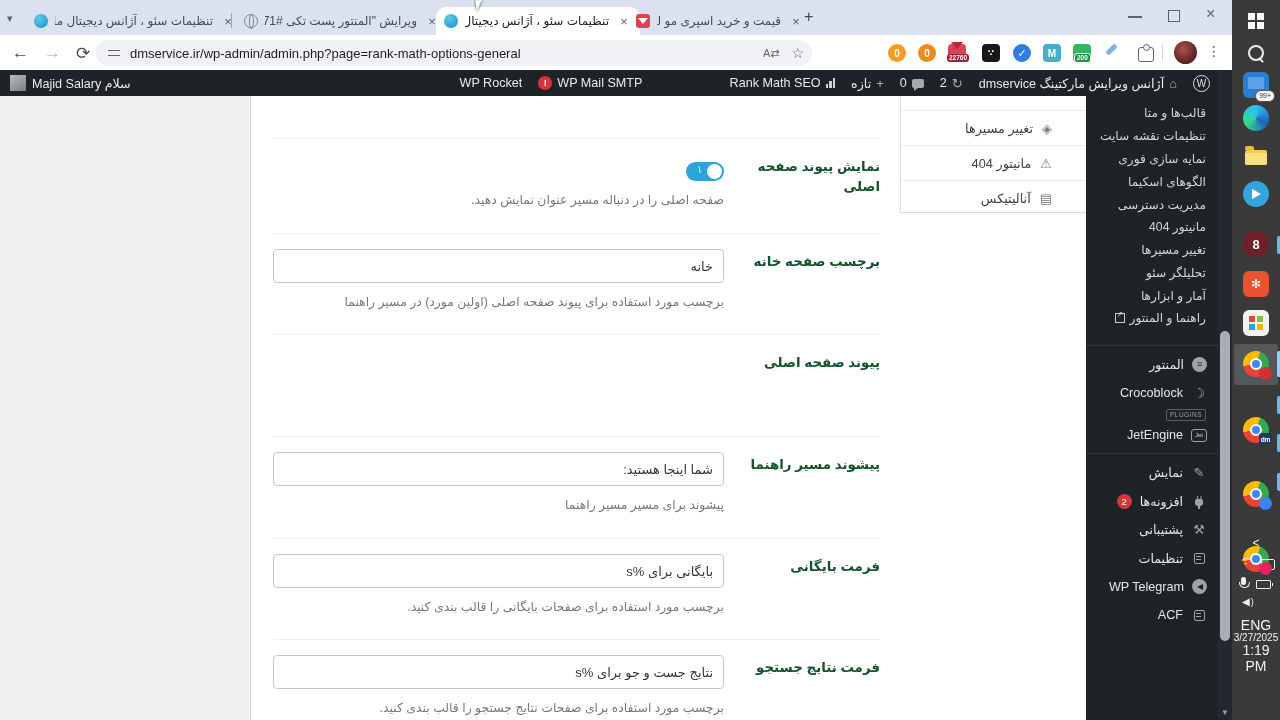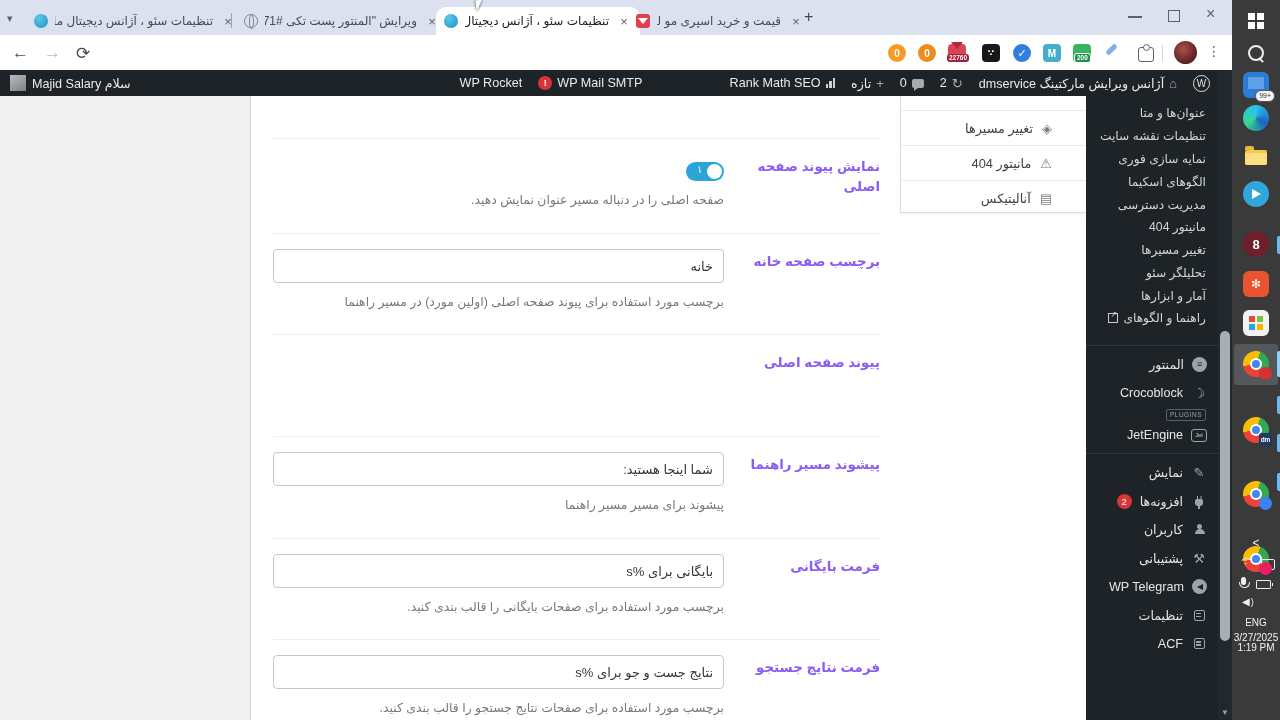--- a/index.html
+++ b/index.html
@@ -53,41 +53,41 @@
         display:flex;align-items:center;justify-content:center;}
   
   .optnav{left:900px;top:0;width:186px;height:117px;background:#fff;border-left:1px solid #dcdcde;
           border-bottom:1px solid #dcdcde;box-shadow:0 2px 3px rgba(0,0,0,.04);box-sizing:border-box;}
   .optrow{height:34px;display:flex;direction:rtl;align-items:center;gap:9px;padding-right:34px;
           border-top:1px solid #e8eaec;font-size:12.8px;color:#3c434a;}
   .optico{color:#787c82;font-size:13px;}
   
   .frow{left:273px;width:607px;direction:rtl;display:flex;gap:10px;border-top:1px solid #eceef0;
         padding-top:15px;box-sizing:border-box;}
-  .flabel{width:146px;flex:none;font-weight:bold;font-size:13.4px;color:#8b5cf6;line-height:1.5;padding-top:3px;}
+  .flabel{width:146px;flex:none;font-weight:bold;font-size:13.4px;color:#14532d;line-height:1.5;padding-top:3px;}
   .fctrl{flex:1;}
   .finput{width:100%;height:34px;border:1px solid #c6c7ca;border-radius:4px;padding:0 10px;box-sizing:border-box;
         font-family:"Liberation Sans","DejaVu Sans",sans-serif;font-size:13px;color:#32373c;background:#fff;direction:rtl;}
   .fdesc{margin-top:11px;font-size:12.4px;color:#74787d;line-height:1.45;}
   .toggle{width:38px;height:19px;border-radius:10px;background:#2aa4d9;position:relative;margin-top:8px;}
   .toggle .knob{position:absolute;right:2px;top:2px;width:15px;height:15px;border-radius:50%;background:#fff;}
   .toggle .mark{position:absolute;left:11px;top:2px;color:#fff;font-size:10px;}
   
   .sbar{left:1218px;top:70px;width:14px;height:650px;background:#23282e;}
   .sthumb{position:absolute;left:2px;width:10px;border-radius:5px;background:#a9aeb4;}
   
   .taskbar{left:1232px;top:0;width:48px;height:720px;background:#3a3a3a;}
   .app{position:absolute;left:11px;width:26px;height:26px;border-radius:6px;}
   .ind{position:absolute;right:0;width:3px;border-radius:2px 0 0 2px;background:#6cb8f0;}
   .chrome{border-radius:50%;background:conic-gradient(from 140deg,#ea4335 0 120deg,#fbbc05 0 240deg,#34a853 0 360deg);position:relative;}
   .chrome::after{content:"";position:absolute;left:7px;top:7px;width:12px;height:12px;border-radius:50%;
         background:#4285f4;border:2.5px solid #fff;box-sizing:border-box;}
   .cbadge{position:absolute;right:-3px;bottom:-3px;width:13px;height:13px;border-radius:50%;z-index:3;
         font-size:6.5px;font-weight:bold;color:#fff;display:flex;align-items:center;justify-content:center;}
-  .trayt{position:absolute;left:0;width:48px;text-align:center;color:#f2f2f2;font-size:10px;}
+  .trayt{position:absolute;left:0;width:48px;text-align:center;color:#f2f2f2;font-size:14px;}
   
   .winlogo{display:grid;grid-template-columns:7px 7px;grid-gap:2px;}
   .winlogo span{width:7px;height:7px;background:#fff;}
   .sglass{width:12px;height:12px;border:2px solid #eee;border-radius:50%;position:relative;}
   .sglass::after{content:"";position:absolute;left:10px;top:10px;width:2px;height:6px;background:#eee;transform:rotate(-45deg);}
   .folder{width:22px;height:15px;background:#f7c84b;border-radius:2px;position:relative;margin-top:6px;}
   .folder::before{content:"";position:absolute;top:-4px;left:0;width:9px;height:4px;background:#e8b93e;border-radius:2px 2px 0 0;}
   .folder.front::after{content:"";position:absolute;left:0;top:3px;width:22px;height:12px;background:#fadf7f;border-radius:2px;}
   .tri{width:0;height:0;border-left:9px solid #fff;border-top:5px solid transparent;border-bottom:5px solid transparent;}
   .bubble{width:12px;height:9px;background:#a7aaad;border-radius:2px;position:relative;}
@@ -161,20 +161,28 @@
     <div class="ab wbtn" style="left:1206px;top:5px;font-size:16px;">×</div>
 
     <div class="ab cursor" style="left:476px;top:0;"></div>
   </div>
 
   <div class="ab toolbar">
     <div class="ab navic" style="left:12px;">←</div>
     <div class="ab navic" style="left:44px;color:#b7babd;">→</div>
     <div class="ab navic" style="left:76px;">⟳</div>
 
+    <div class="ab urlpill">
+      <span class="tune"></span>
+      <span class="urltext">dmservice.ir/wp-admin/admin.php?page=rank-math-options-general</span>
+      <span style="margin-left:auto;margin-right:8px;display:flex;gap:12px;align-items:center;">
+        <span style="font-size:11px;color:#5f6368;">A⇄</span>
+        <span style="font-size:14px;color:#5f6368;">☆</span>
+      </span>
+    </div>
 
     <div class="ab exti" style="left:888px;background:#f59b23;border-radius:50%;">
         <span>0</span>
       </div>
     <div class="ab exti" style="left:918px;background:#ef8b1d;border-radius:50%;">
         <span>0</span>
       </div>
     <div class="ab exti" style="left:948px;background:#d64554;">
       <span style="position:absolute;top:-2px;left:3px;width:12px;height:7px;background:#b3293a;clip-path:polygon(0 0,100% 0,50% 100%);"></span>
       <span class="badge" style="left:-1px;bottom:0;background:#a2203a;">22760</span>
@@ -303,21 +311,21 @@
     <div class="ab frow" style="top:543px;height:102px;">
       <div class="flabel">فرمت نتایج جستجو</div>
       <div class="fctrl">
         <input class="finput" dir="rtl" value="نتایج جست و جو برای %s" style="">
         <div class="fdesc">برچسب مورد استفاده برای صفحات نتایج جستجو را قالب بندی کنید.</div>
       </div>
     </div>
 
     <div class="ab sidebar">
       <div class="smi">
-          <span>عنوان‌ها و متا</span>
+          <span>قالب‌ها و متا</span>
         </div>
       <div class="smi">
           <span>تنظیمات نقشه سایت</span>
         </div>
       <div class="smi">
           <span>نمایه سازی فوری</span>
         </div>
       <div class="smi">
           <span>الگوهای اسکیما</span>
         </div>
@@ -330,21 +338,21 @@
       <div class="smi">
           <span>تغییر مسیرها</span>
         </div>
       <div class="smi">
           <span>تحلیلگر سئو</span>
         </div>
       <div class="smi">
           <span>آمار و ابزارها</span>
         </div>
       <div class="smi">
-          <span>راهنما و الگوهای</span>
+          <span>راهنما و المنتور</span>
           <span class="extl"></span>
         </div>
       <div style="height:11px;"></div>
 
       <div class="msep"></div>
       <div class="mi">
         <span class="mico" style="width:15px;height:15px;border-radius:50%;background:#9ea3a8;color:#1d2327;font-size:9px;">≡</span>
         <span>المنتور</span>
       </div>
       <div class="mi">
@@ -366,40 +374,34 @@
         <span>نمایش</span>
       </div>
       <div class="mi">
         <span class="mico">
             <span class="plug"></span>
           </span>
         <span>افزونه‌ها</span>
         <span class="redbadge">2</span>
       </div>
       <div class="mi">
-        <span class="mico">
-            <span class="person"></span>
-          </span>
-        <span>کاربران</span>
-      </div>
-      <div class="mi">
         <span class="mico">⚒</span>
         <span>پشتیبانی</span>
+      </div>
+      <div class="mi">
+        <span class="mico">
+            <span class="acfico" style="border-radius:2px;"></span>
+          </span>
+        <span>تنظیمات</span>
       </div>
       <div class="mi">
         <span class="mico" style="width:15px;height:15px;border-radius:50%;background:#9ea3a8;">
             <span class="tri" style="border-left-color:#1d2327;border-left-width:6px;border-top-width:3.5px;border-bottom-width:3.5px;transform:rotate(180deg);"></span>
           </span>
         <span>WP Telegram</span>
-      </div>
-      <div class="mi">
-        <span class="mico">
-            <span class="acfico" style="border-radius:2px;"></span>
-          </span>
-        <span>تنظیمات</span>
       </div>
       <div class="mi">
         <span class="mico">
             <span class="acfico"></span>
           </span>
         <span>ACF</span>
       </div>
     </div>
   </div>
 

